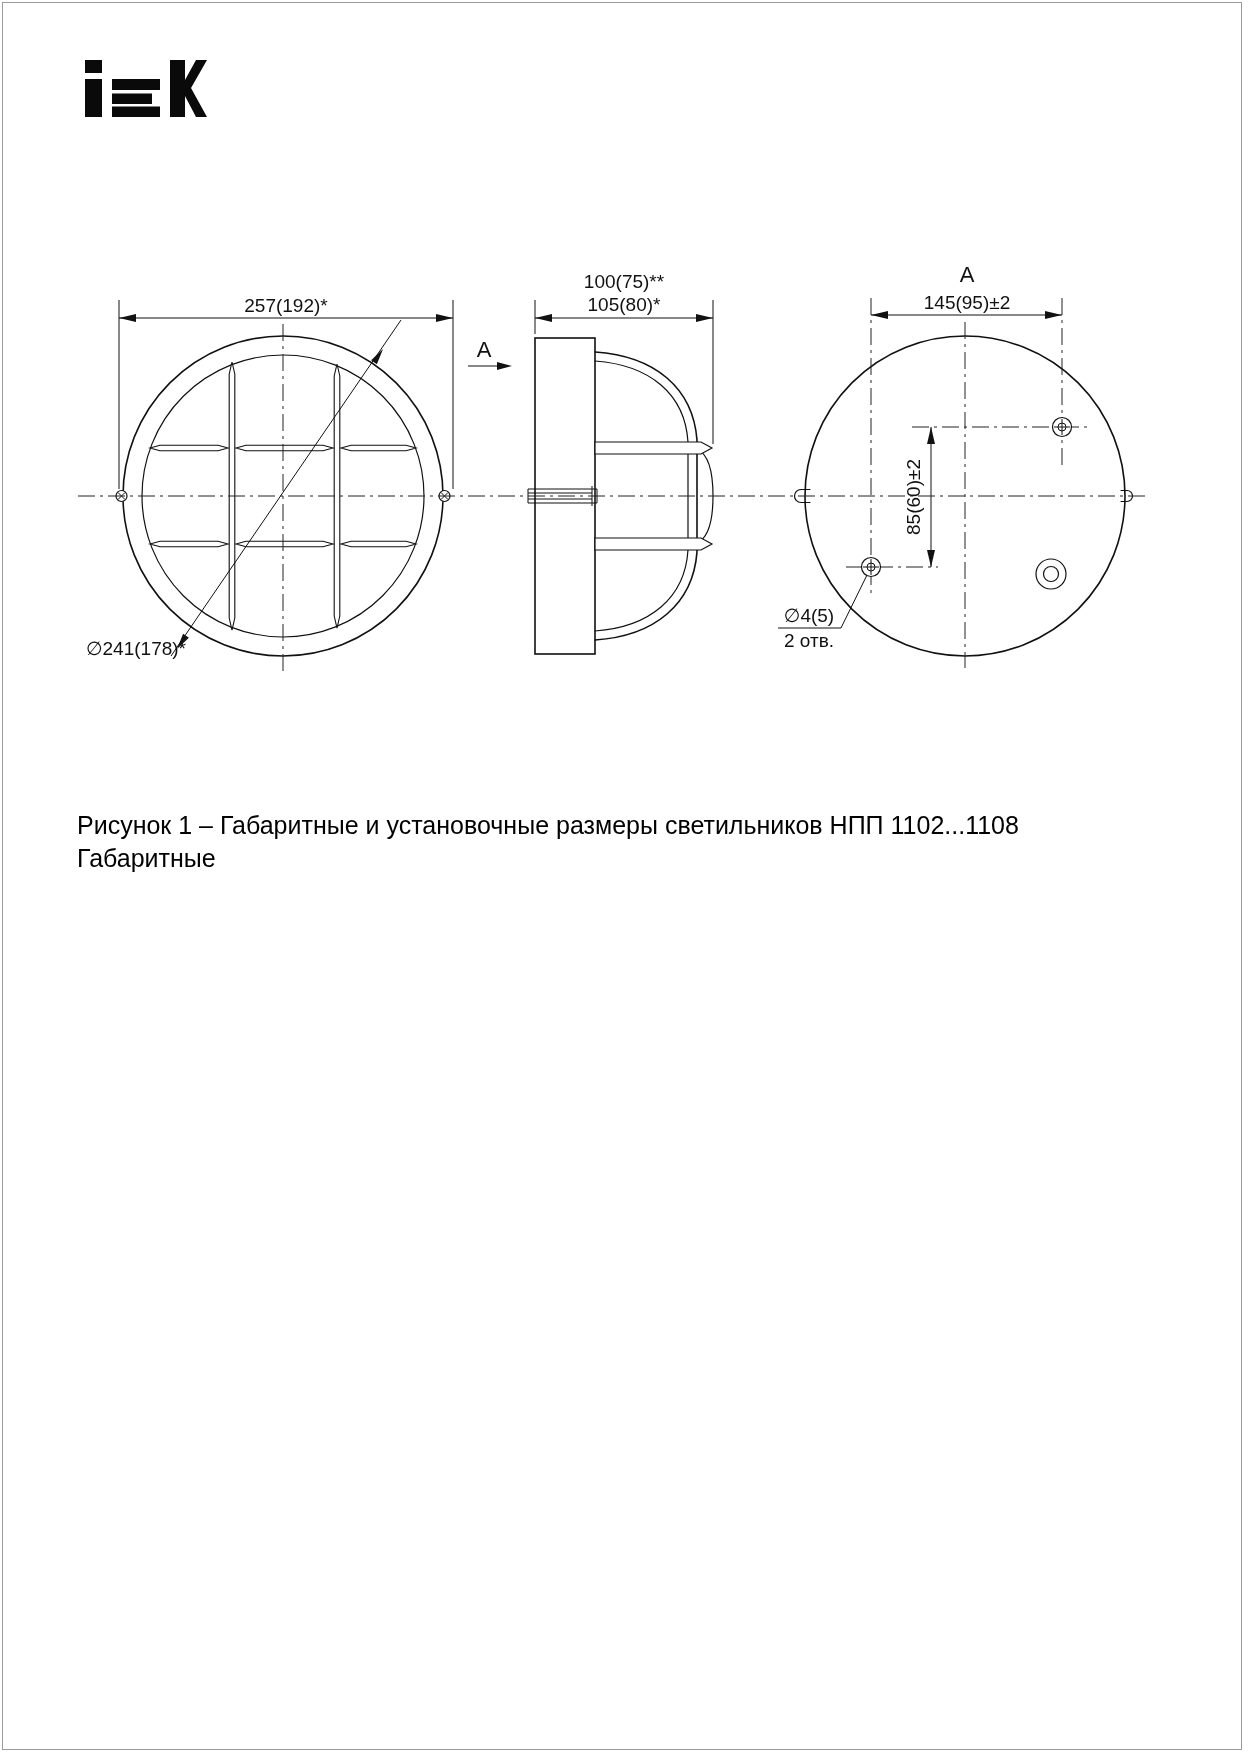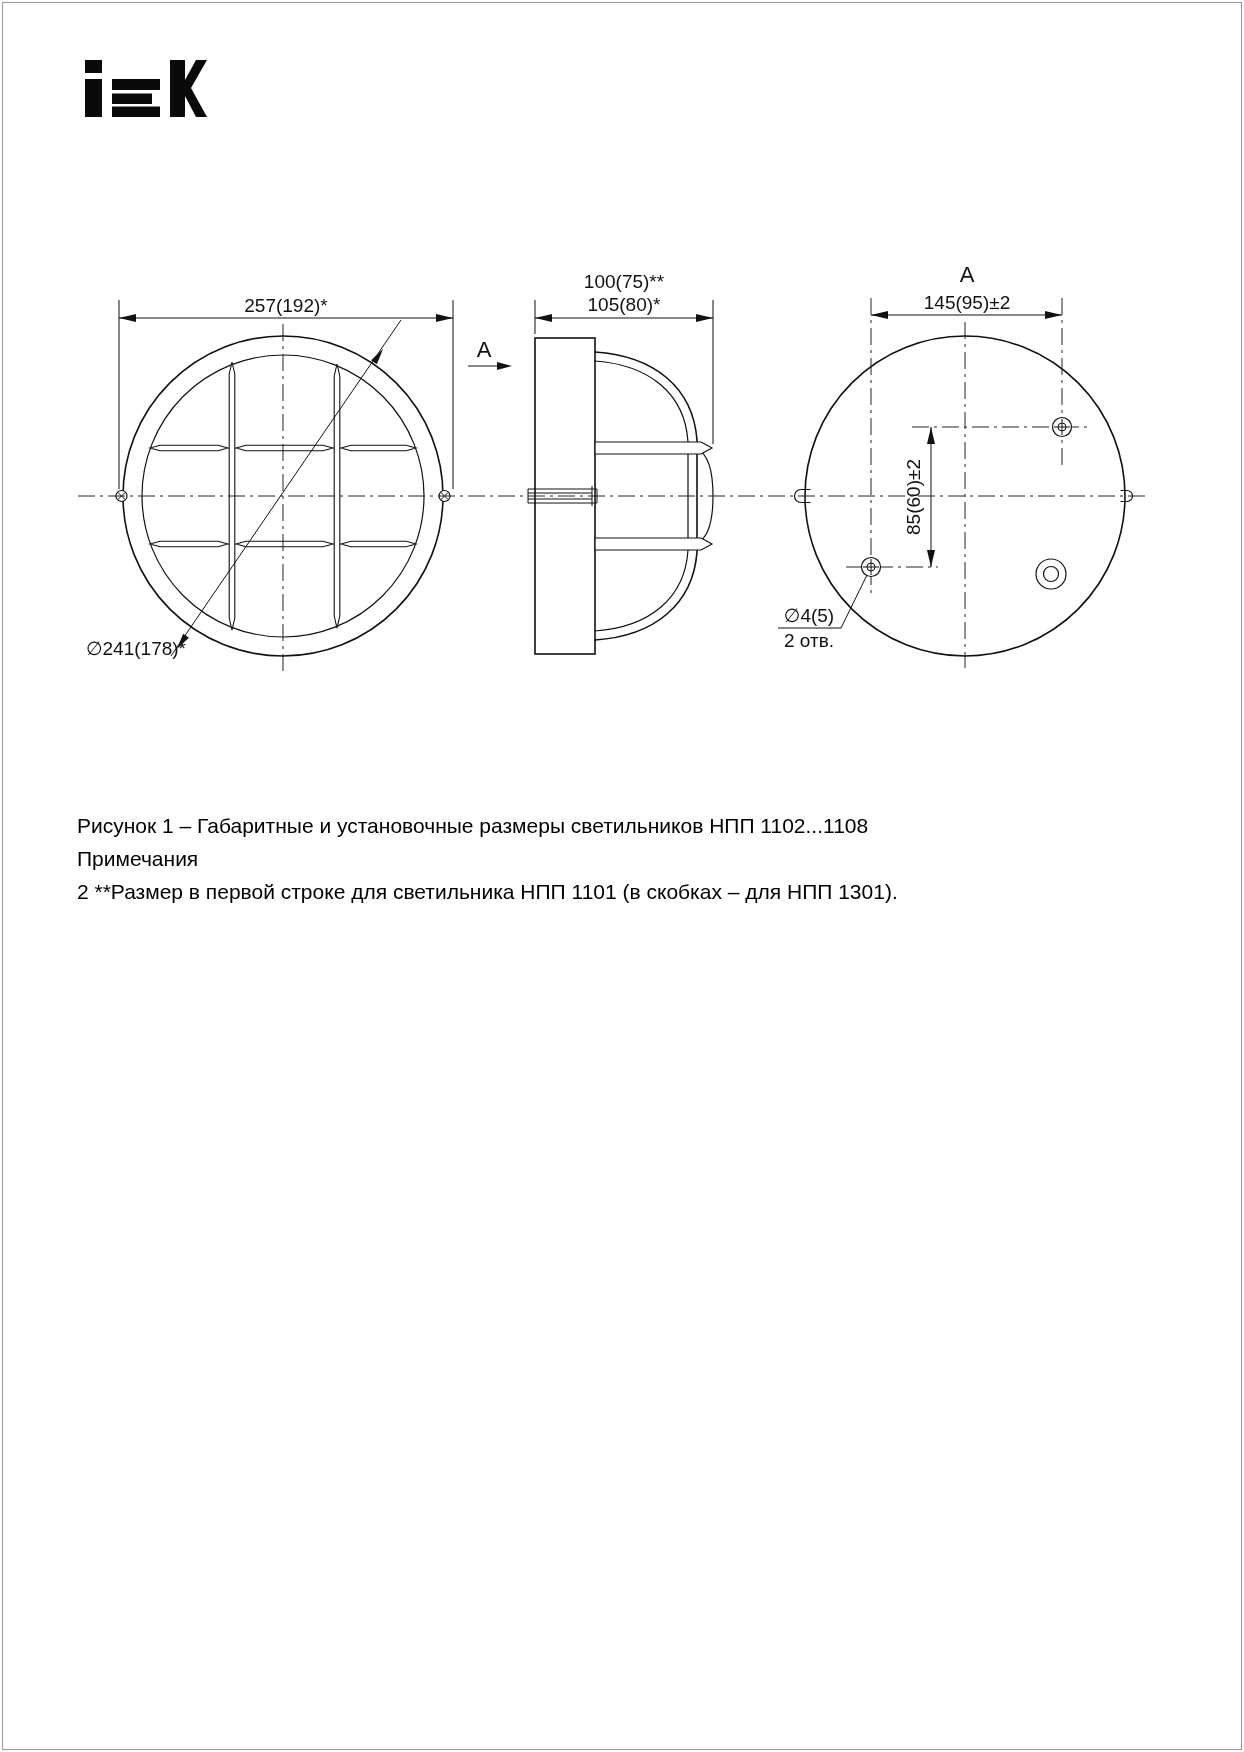--- a/index.html
+++ b/index.html
@@ -1,21 +1,21 @@
 <!DOCTYPE html>
 <html><head>
 <meta charset="utf-8">
 <style>
   html,body{margin:0;padding:0;background:#e8e8e8;}
   .page{position:relative;width:1244px;height:1752px;background:#ffffff;overflow:hidden;
         font-family:"Liberation Sans", sans-serif;}
   .page-border{position:absolute;inset:2px;border:1px solid #9a9a9a;pointer-events:none;}
   .logo{position:absolute;left:85px;top:60px;width:122px;height:57px;}
   .drawing{position:absolute;left:0;top:0;width:1244px;height:760px;}
-  .caption{position:absolute;left:77px;top:809px;font-size:21px;line-height:33px;color:#000;}
+  .caption{position:absolute;left:77px;top:809px;font-size:25px;line-height:33px;color:#000;}
   .caption div{white-space:nowrap;}
   
   .o{stroke:#111;stroke-width:1.6;fill:none;stroke-linecap:round;}
   .o2{stroke:#111;stroke-width:1.2;fill:none;stroke-linecap:round;}
   .cl{stroke:#222;stroke-width:1;fill:none;stroke-dasharray:17 5 3 5;}
   .dim{stroke:#111;stroke-width:1;fill:none;}
   .blade{fill:#fff;stroke:#111;stroke-width:1.1;}
   .whitefill{fill:#fff;stroke:#111;stroke-width:1.2;}
   .arr{fill:#111;stroke:none;}
   text{font-family:"Liberation Sans", sans-serif;font-size:19px;fill:#111;}
@@ -166,16 +166,15 @@
         <text x="809" y="622" text-anchor="middle">∅4(5)</text>
         <text x="809" y="647" text-anchor="middle">2 отв.</text>
       </g>
     </g>
 
     <path class="cl" d="M78,496 H1148"></path>
   </svg>
 
   <div class="caption">
     <div>Рисунок 1 – Габаритные и установочные размеры светильников НПП 1102...1108</div>
-    <div>Примечания</div>
-    <div>2 **Размер в первой строке для светильника НПП 1101 (в скобках – для НПП 1301).</div>
+    <div>Габаритные</div>
   </div>
 </div>
 
 </body></html>

